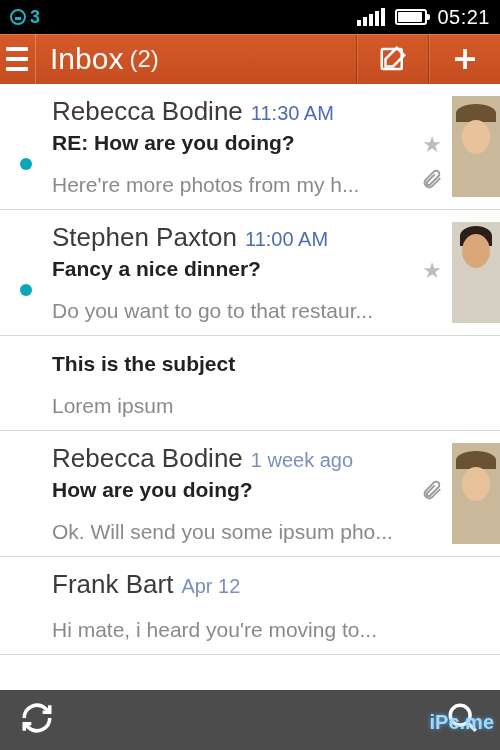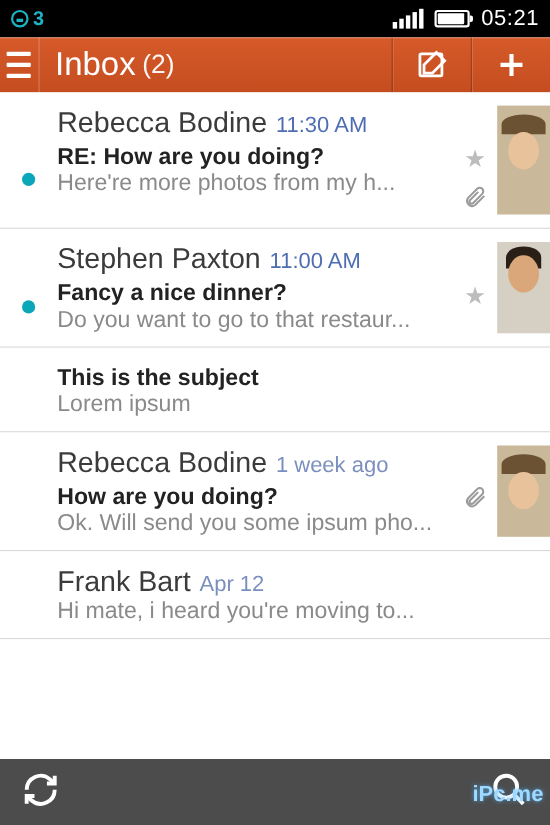--- a/index.html
+++ b/index.html
@@ -33,21 +33,21 @@
   
   .list { height: calc(750px - 34px - 66px); overflow: hidden; position: relative; background:#fff; }
   .msg { display:flex; border-bottom:1px solid #d9d9d9; padding: 12px 0 12px 0; position:relative; }
   .msg .left { width: 52px; display:flex; align-items:center; justify-content:center; padding-top:34px; }
   .unread-dot { width:12px; height:12px; background:#0aa7b8; border-radius:50%; }
   .msg .body { flex:1; min-width:0; padding-right: 6px; }
   .msg .sender { font-size:26px; color:#3b3b3b; font-weight:400; }
   .msg .time { font-size:20px; color:#7b8fbf; margin-left:8px; }
   .msg.unread .time { color:#4f6db3; }
   .msg .subject { font-size:21px; font-weight:700; color:#222; margin-top:4px; white-space:nowrap; overflow:hidden; text-overflow:ellipsis; }
-  .msg .preview { font-size:21px; color:#8a8a8a; margin-top:0; white-space:nowrap; overflow:hidden; text-overflow:ellipsis; }
+  .msg .preview { font-size:21px; color:#8a8a8a; margin-top:18px; white-space:nowrap; overflow:hidden; text-overflow:ellipsis; }
   .msg .meta { width: 40px; display:flex; flex-direction:column; align-items:center; justify-content:flex-start; padding-top:36px; gap:10px; }
   .star { color:#bdbdbd; font-size:22px; }
   .clip svg { stroke:#9a9a9a; }
   .avatar { width:48px; align-self:stretch; }
   .av-img { width:48px; height:100%; background:#c9b89a; position:relative; overflow:hidden; }
   .av-hat { position:absolute; top:8px; left:4px; width:40px; height:18px; background:#6b5232; border-radius:50% 50% 0 0; }
   .av-face { position:absolute; top:24px; left:10px; width:28px; height:34px; background:#e8c29a; border-radius:50%; }
   .av-male { background:#d6d0c4; }
   .av-male .av-face { background:#d9a77a; top:12px; }
   .av-hair { position:absolute; top:4px; left:8px; width:32px; height:20px; background:#2a1f17; border-radius:50% 50% 0 0; }

